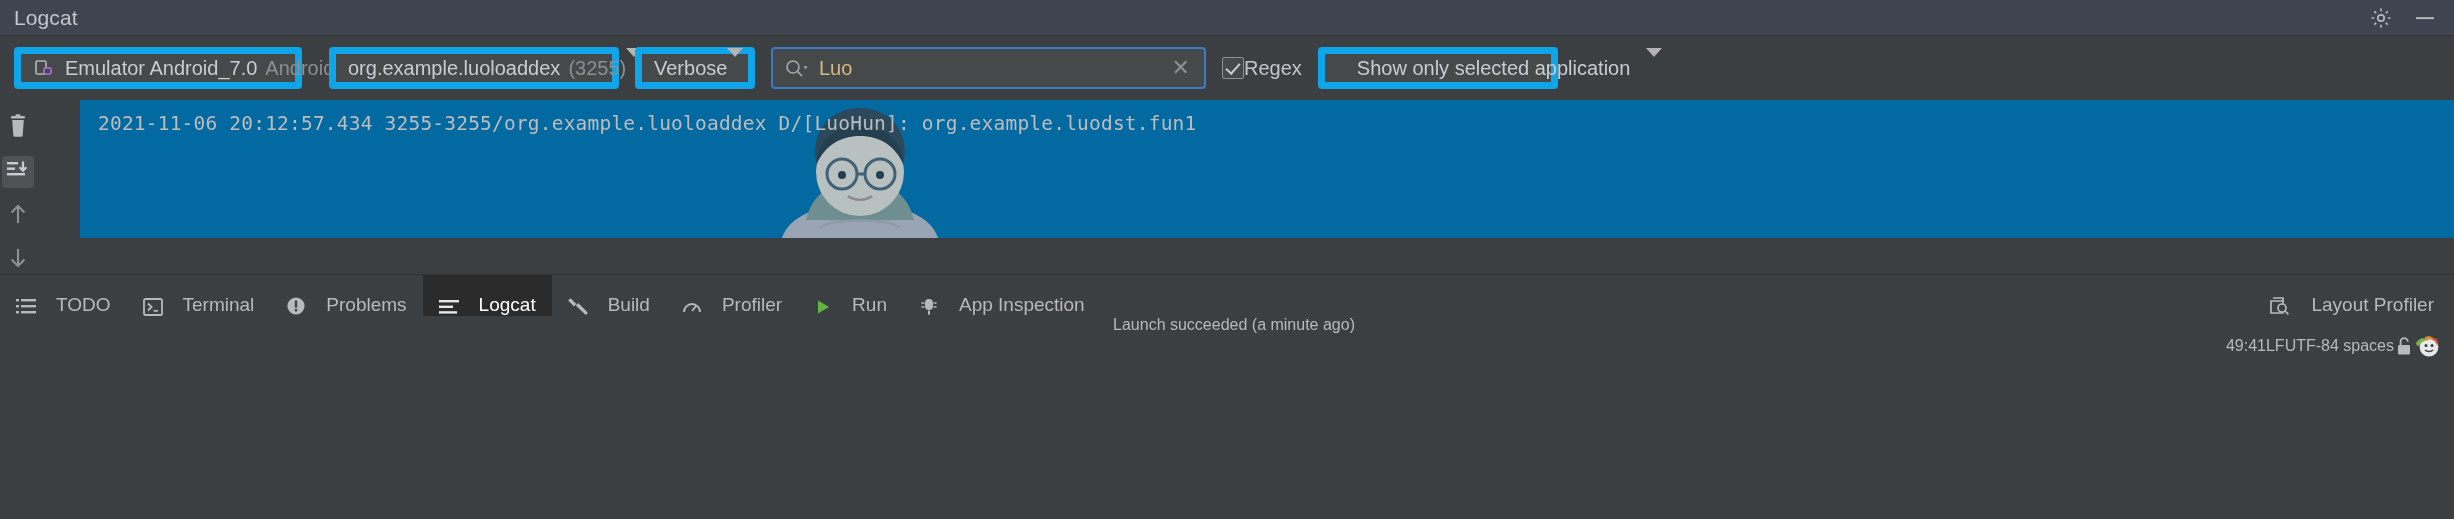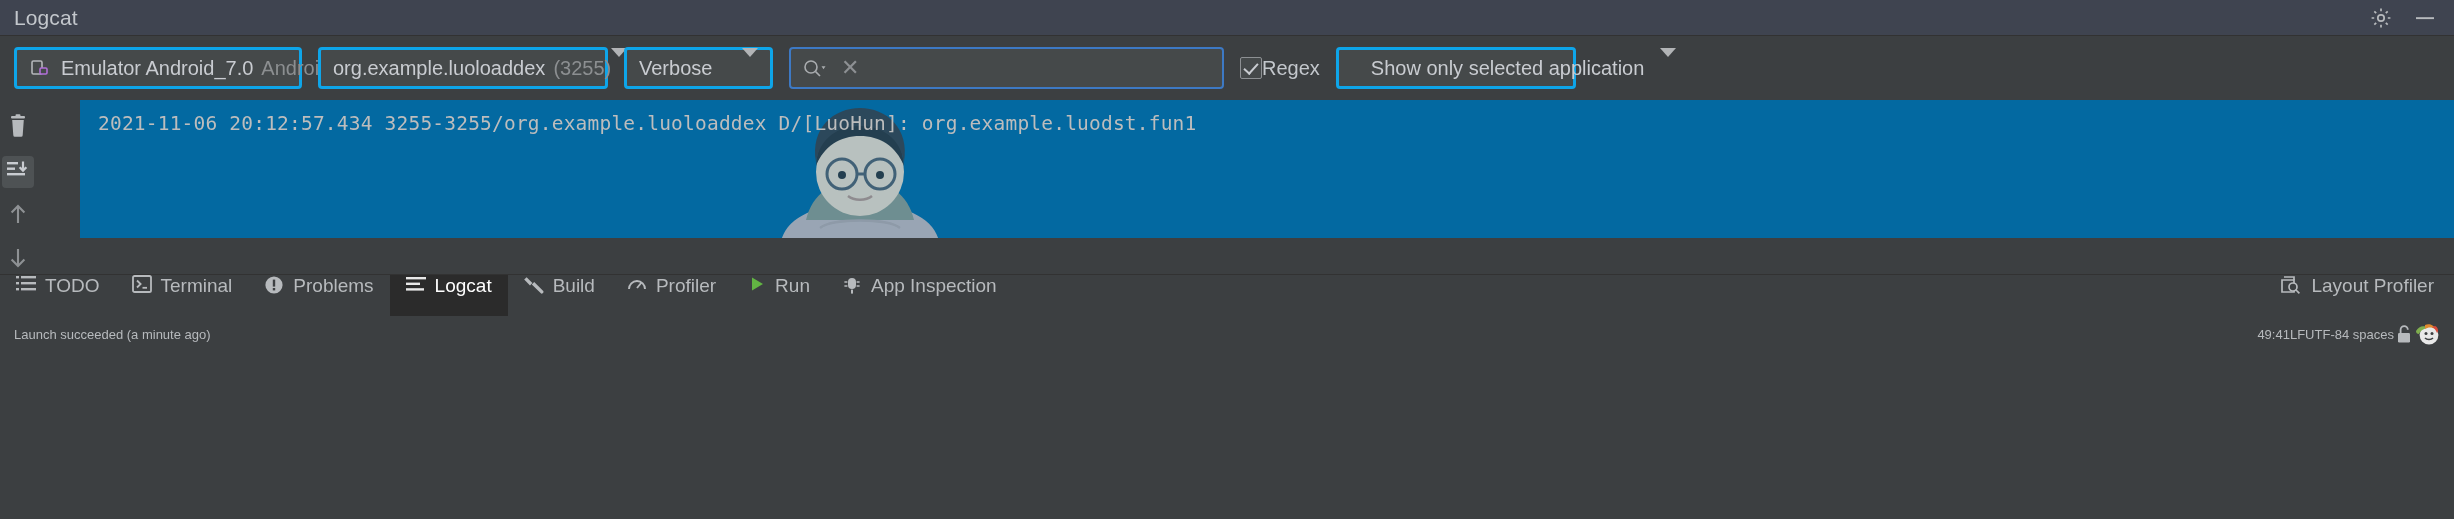--- a/index.html
+++ b/index.html
@@ -25,35 +25,35 @@
   }
   .tb-icon { width: 26px; height: 26px; display: flex; align-items: center; justify-content: center; cursor: pointer; }
   .tb-icon svg { display: block; }
 
   
   .toolbar {
     position: absolute; left: 0; top: 36px; width: 2454px; height: 64px;
     background: #3c3f41; display: flex; align-items: center; padding-left: 14px; gap: 16px;
   }
   .combo {
-    height: 42px; background: #45494a; border: 3px solid #0ea5e9; border-radius: 4px;
+    height: 42px; background: #45494a; border: 7px solid #0ea5e9; border-radius: 4px;
     display: flex; align-items: center; padding: 0 12px; cursor: pointer;
     color: #bbbbbb; font-size: 20px; white-space: nowrap;
   }
   .combo .primary { color: #c9ccd1; }
   .combo .secondary { color: #8c8f91; margin-left: 8px; }
   .combo .caret { margin-left: 16px; }
   .caret-glyph {
     width: 0; height: 0; border-left: 8px solid transparent; border-right: 8px solid transparent;
     border-top: 9px solid #b2b4b6;
   }
   .device-combo { width: 288px; }
   .device-combo .dev-icon { margin-right: 10px; display: flex; }
-  .pkg-combo { width: 290px; }
-  .level-combo { width: 149px; }
+  .pkg-combo { width: 290px; margin-left: 11px; }
+  .level-combo { width: 120px; }
   .filter-combo { width: 240px; justify-content: space-between; padding-left: 32px; }
 
   
   .searchbox {
     position: relative; width: 435px; height: 42px; background: #45494a;
     border: 2px solid #3d79c4; border-radius: 4px; display: flex; align-items: center;
     padding: 0 10px;
   }
   .searchbox .mag { display: flex; align-items: center; margin-right: 10px; }
   .searchbox .value { color: #d6b884; font-size: 20px; flex: 1; }
@@ -102,32 +102,32 @@
     opacity: .85; pointer-events: none;
   }
 
   
   .tabbar {
     position: absolute; left: 0; top: 274px; width: 2454px; height: 42px;
     background: #3c3f41; display: flex; align-items: stretch;
     border-top: 1px solid #323232;
   }
   .tab {
-    display: flex; align-items: flex-start; gap: 9px; padding: 0 16px; cursor: pointer;
+    display: flex; align-items: flex-end; gap: 20px; padding: 0 16px; cursor: pointer;
     color: #b7babd; font-size: 19px; white-space: nowrap;
   }
   .tab.active { background: #2b2b2b; color: #ffffff; }
   .tab .ticon { display: flex; align-items: center; }
   .tabbar-right { margin-left: auto; display: flex; align-items: stretch; padding-right: 4px; }
 
   
   .statusbar {
     position: absolute; left: 0; top: 316px; width: 2454px; height: 36px;
     background: #3c3f41; display: flex; align-items: center;
-    color: #b7babd; font-size: 13px;
+    color: #b7babd; font-size: 16px; flex-direction: column;
   }
   .status-left { margin-left: 14px; }
   .status-right { margin-left: auto; display: flex; align-items: center; padding-right: 14px; }
   .status-right .si { cursor: pointer; }
   .status-icon { display: flex; align-items: center; }
 
   svg { shape-rendering: geometricPrecision; }
 </style>
 </head>
 <body>
@@ -177,20 +177,21 @@
     </div>
 
     <div class="searchbox">
       <span class="mag">
         <svg width="26" height="22" viewBox="0 0 26 22" fill="none" stroke="#a9acaf" stroke-width="1.6">
           <circle cx="10" cy="10" r="6"></circle>
           <path d="M14.6 14.6 19 19"></path>
           <path d="M20.5 9.2 L24.5 9.2 L22.5 12.2 Z" fill="#a9acaf" stroke="none"></path>
         </svg>
       </span>
+      <span class="value">Luo</span>
       <span class="clear">✕</span>
     </div>
 
     <div class="regex-wrap">
       <span class="checkbox"></span>
       <span class="regex-label">Regex</span>
     </div>
 
     <div class="combo filter-combo">
       <span class="primary">Show only selected application</span>

